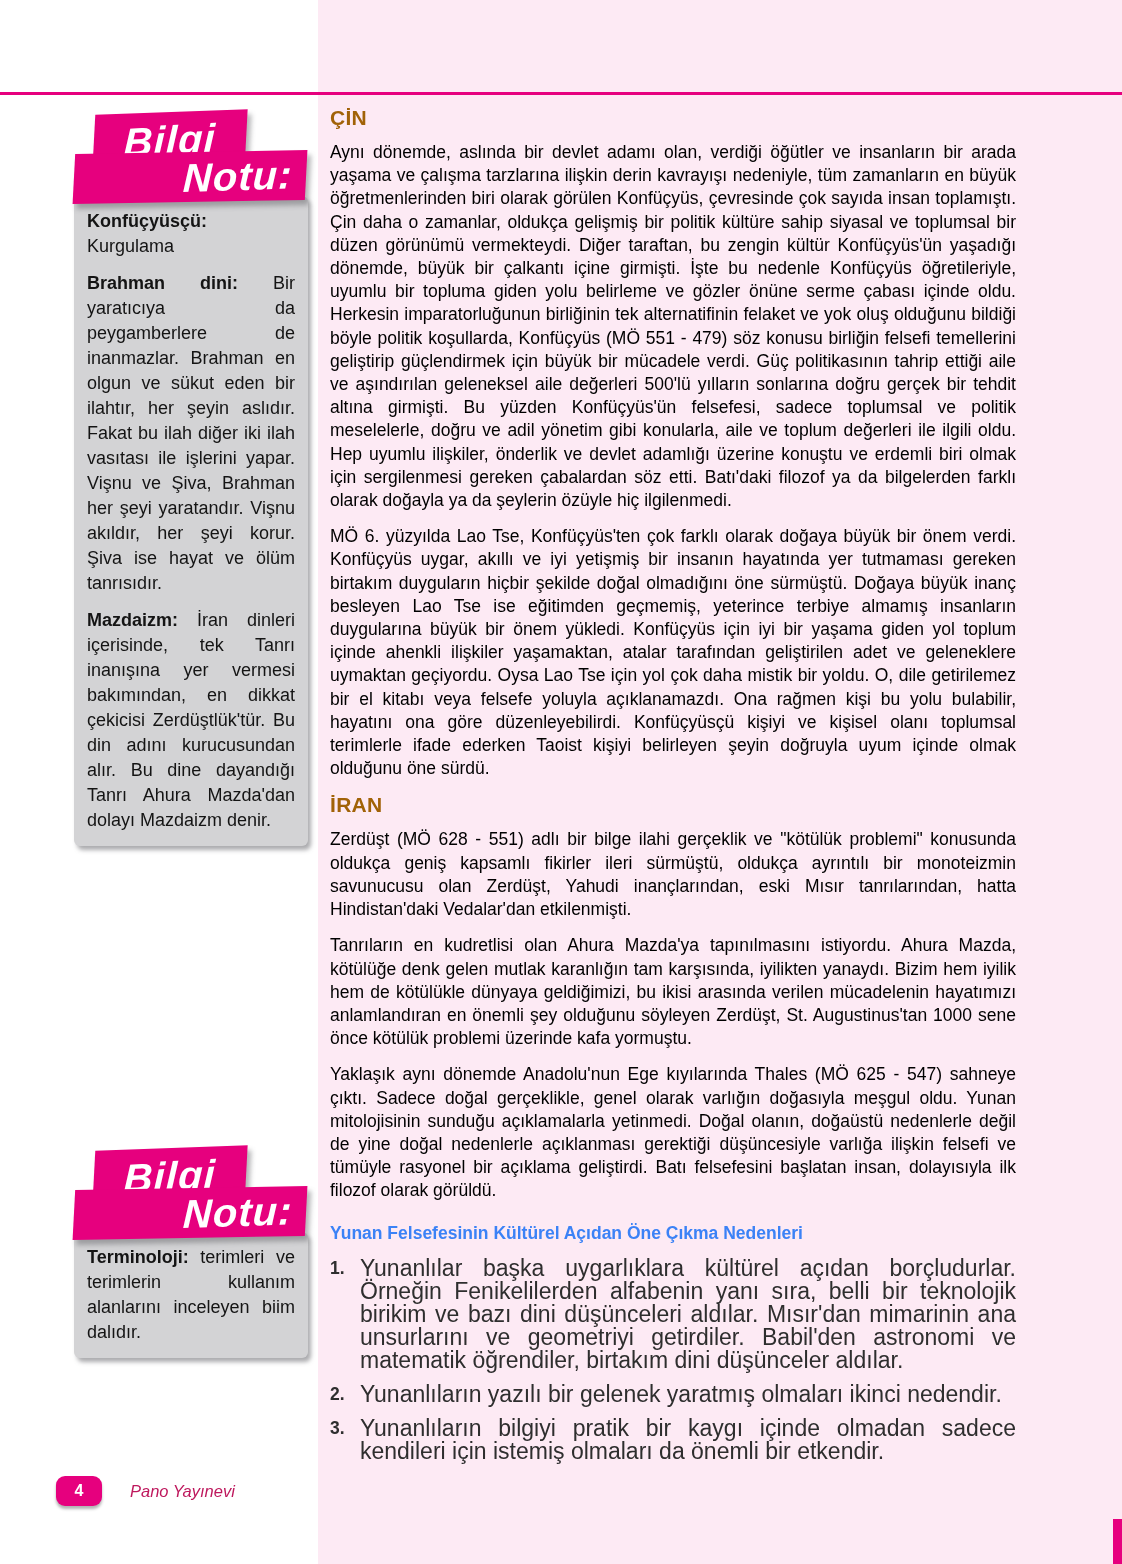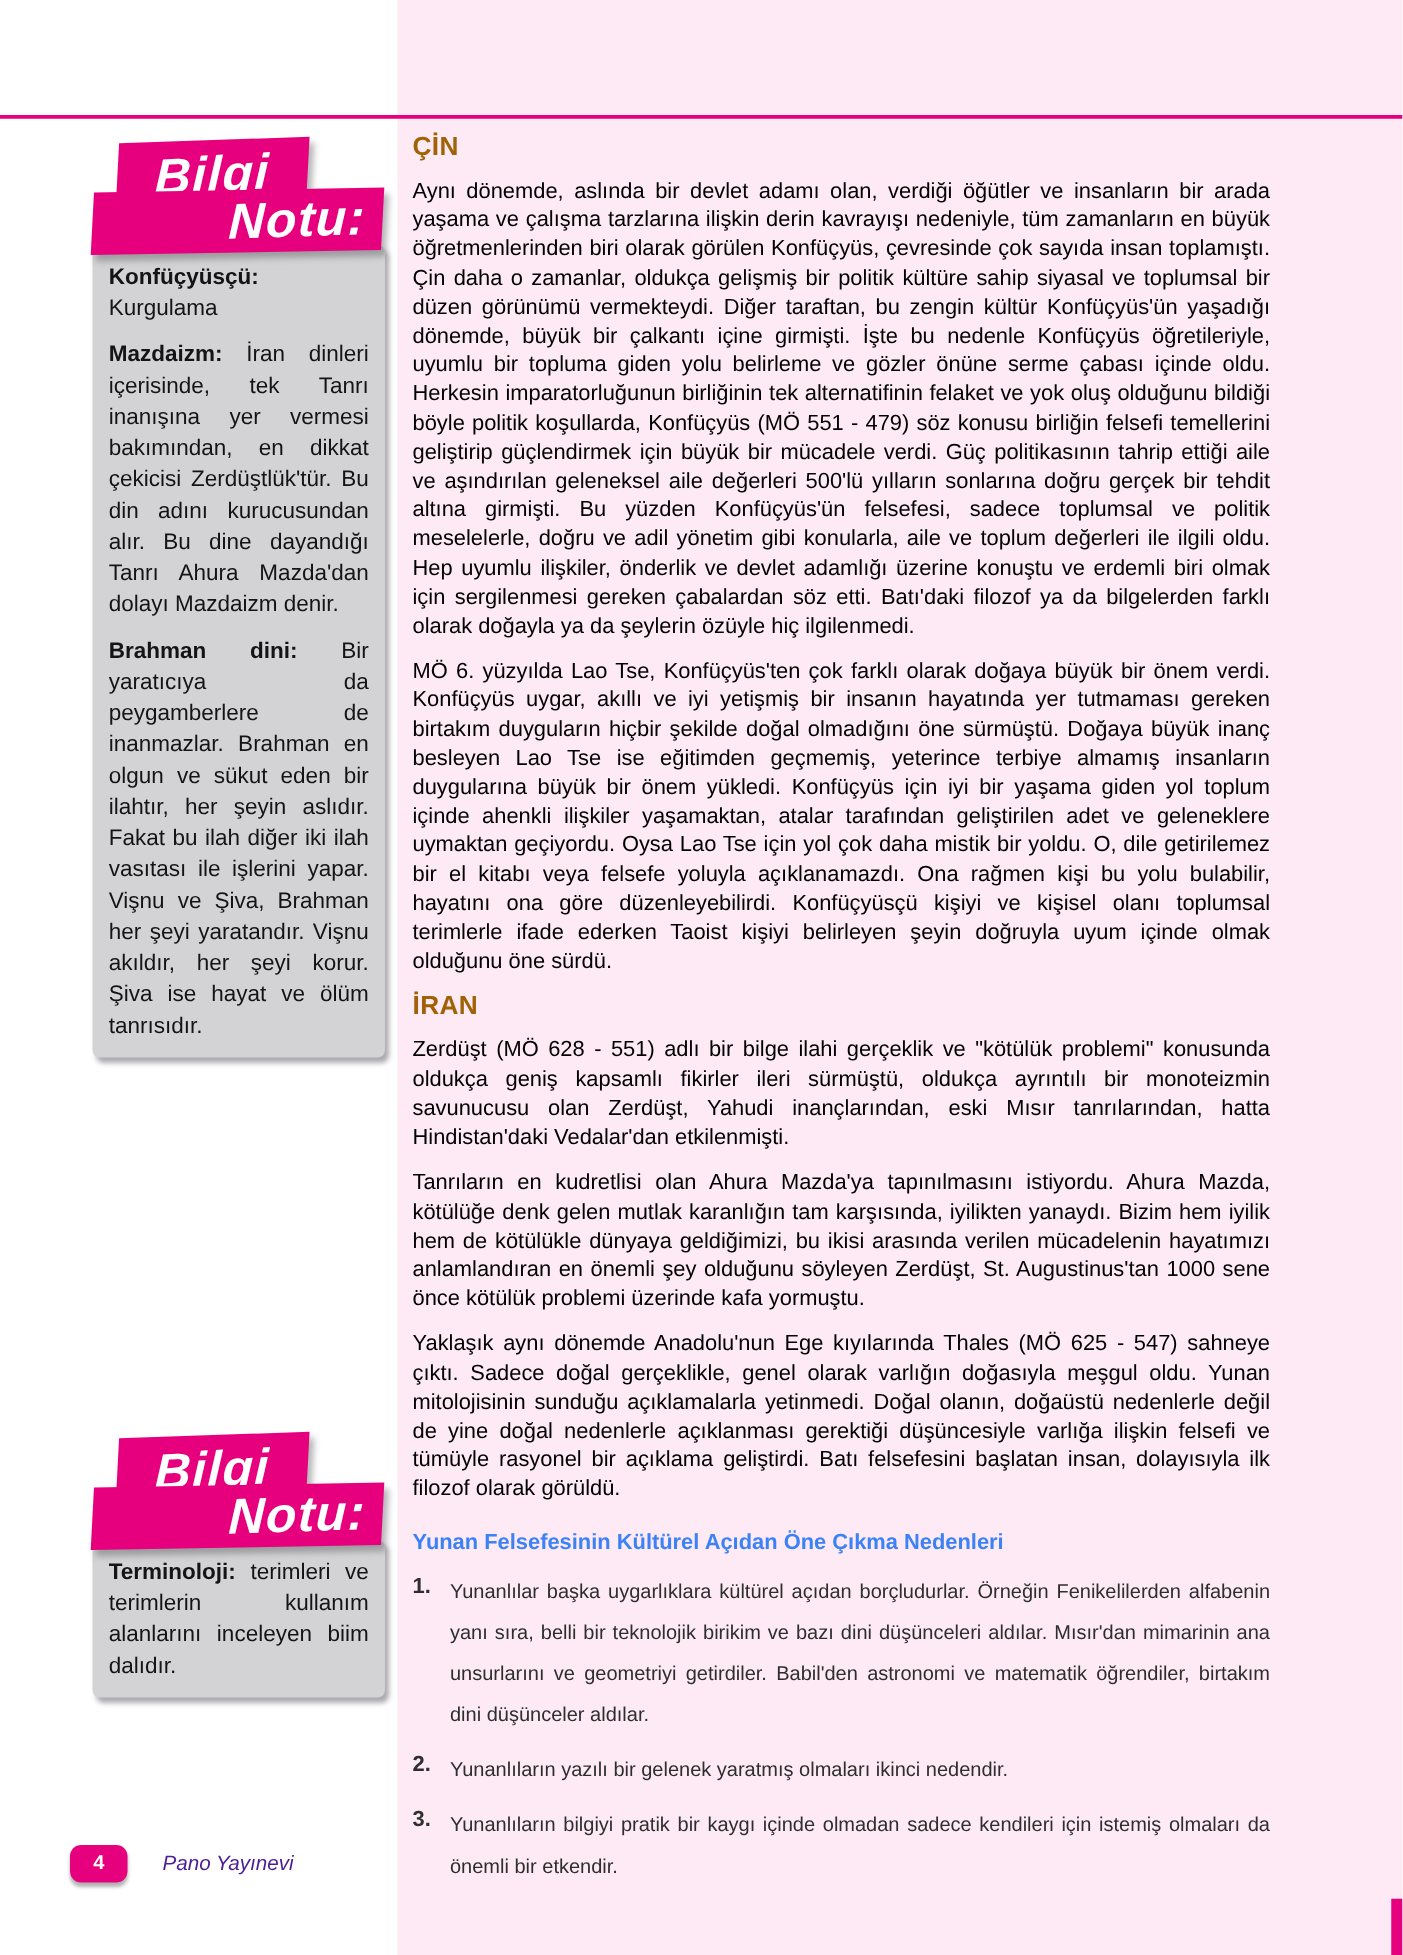--- a/index.html
+++ b/index.html
@@ -60,31 +60,31 @@
     font-size:17.5px;line-height:23.2px;text-align:justify;
     color:#000000;margin:0 0 13px;
   }
   .main h3{
     font-size:17.5px;font-weight:bold;color:#3b82f6;
     margin:20px 0 13px;
   }
   .olist{margin:0;}
   .li{display:flex;margin-bottom:11px;}
   .li .num{font-weight:bold;width:30px;flex:none;font-size:17.5px;line-height:23.2px;color:#2e2e2e;}
-  .li .txt{flex:1;font-size:16px;line-height:33px;text-align:justify;color:#2e2e2e;}
+  .li .txt{flex:1;font-size:23px;line-height:23px;text-align:justify;color:#2e2e2e;}
 
   
   .page-footer{position:absolute;left:56px;top:1476px;display:flex;align-items:center;}
   .page-num{
     width:46px;height:30px;background:#e6007e;border-radius:9px;
     color:#ffffff;font-size:16px;font-weight:bold;
     display:flex;align-items:center;justify-content:center;
     box-shadow:0 3px 3px rgba(0,0,0,.3);
   }
-  .publisher{margin-left:28px;font-style:italic;font-size:16.5px;color:#4c1d95;}
+  .publisher{margin-left:28px;font-style:italic;font-size:16.5px;color:#be185d;}
 
   .corner-tab{position:absolute;right:0;bottom:0;width:9px;height:45px;background:#e6007e;}
 </style>
 </head>
 <body>
 
 <div class="page">
 
   <div class="pink-col"></div>
   <div class="top-rule"></div>
@@ -95,22 +95,22 @@
       <div class="badge">
         <div class="badge-top">
           <span class="badge-text">Bilgi</span>
         </div>
         <div class="badge-bottom">
           <span class="badge-text">Notu:</span>
         </div>
       </div>
       <div class="note-box">
         <p class="note-entry"><b>Konfüçyüsçü:</b> <span>Kurgulama</span></p>
+        <p class="note-entry"><b>Brahman dini:</b> <span>Bir yaratıcıya da peygamberlere de inanmazlar. Brahman en olgun ve sükut eden bir ilahtır, her şeyin aslıdır. Fakat bu ilah diğer iki ilah vasıtası ile işlerini yapar. Vişnu ve Şiva, Brahman her şeyi yaratandır. Vişnu akıldır, her şeyi korur. Şiva ise hayat ve ölüm tanrısıdır.</span></p>
         <p class="note-entry"><b>Mazdaizm:</b> <span>İran dinleri içerisinde, tek Tanrı inanışına yer vermesi bakımından, en dikkat çekicisi Zerdüştlük'tür. Bu din adını kurucusundan alır. Bu dine dayandığı Tanrı Ahura Mazda'dan dolayı Mazdaizm denir.</span></p>
-        <p class="note-entry"><b>Brahman dini:</b> <span>Bir yaratıcıya da peygamberlere de inanmazlar. Brahman en olgun ve sükut eden bir ilahtır, her şeyin aslıdır. Fakat bu ilah diğer iki ilah vasıtası ile işlerini yapar. Vişnu ve Şiva, Brahman her şeyi yaratandır. Vişnu akıldır, her şeyi korur. Şiva ise hayat ve ölüm tanrısıdır.</span></p>
       </div>
     </div>
 
     <div class="note-group ng2">
       <div class="badge">
         <div class="badge-top">
           <span class="badge-text">Bilgi</span>
         </div>
         <div class="badge-bottom">
           <span class="badge-text">Notu:</span>

